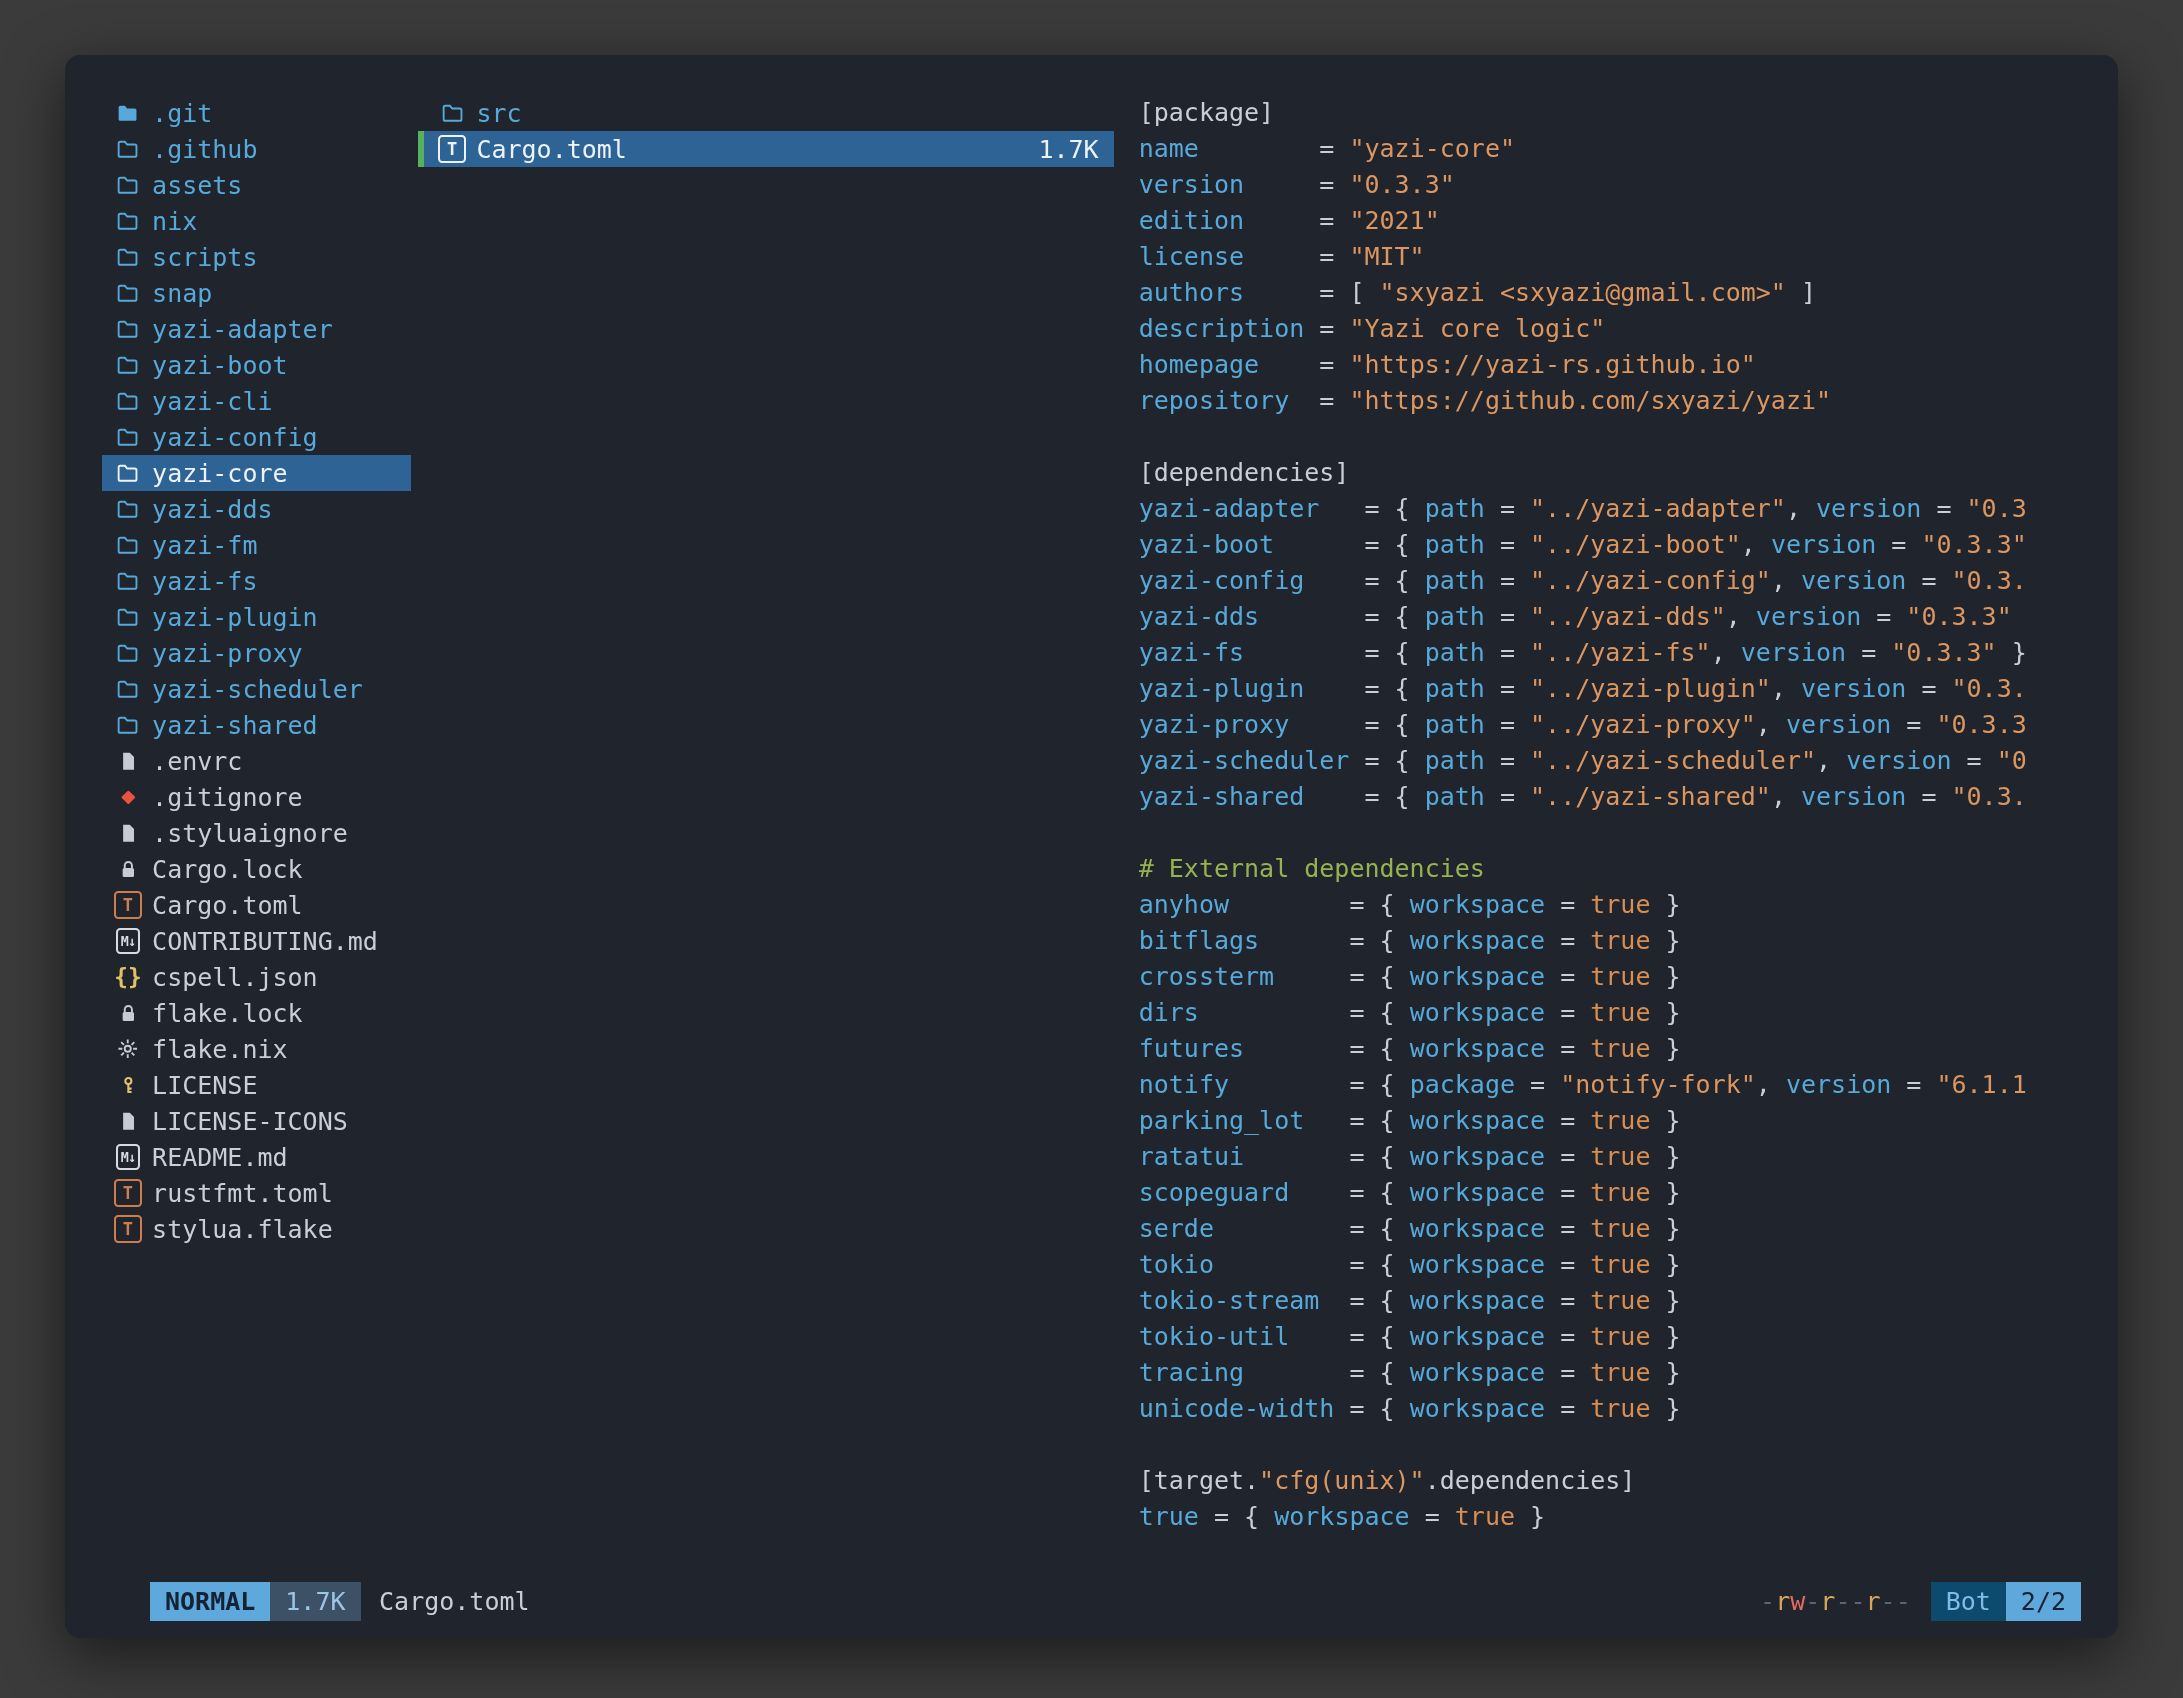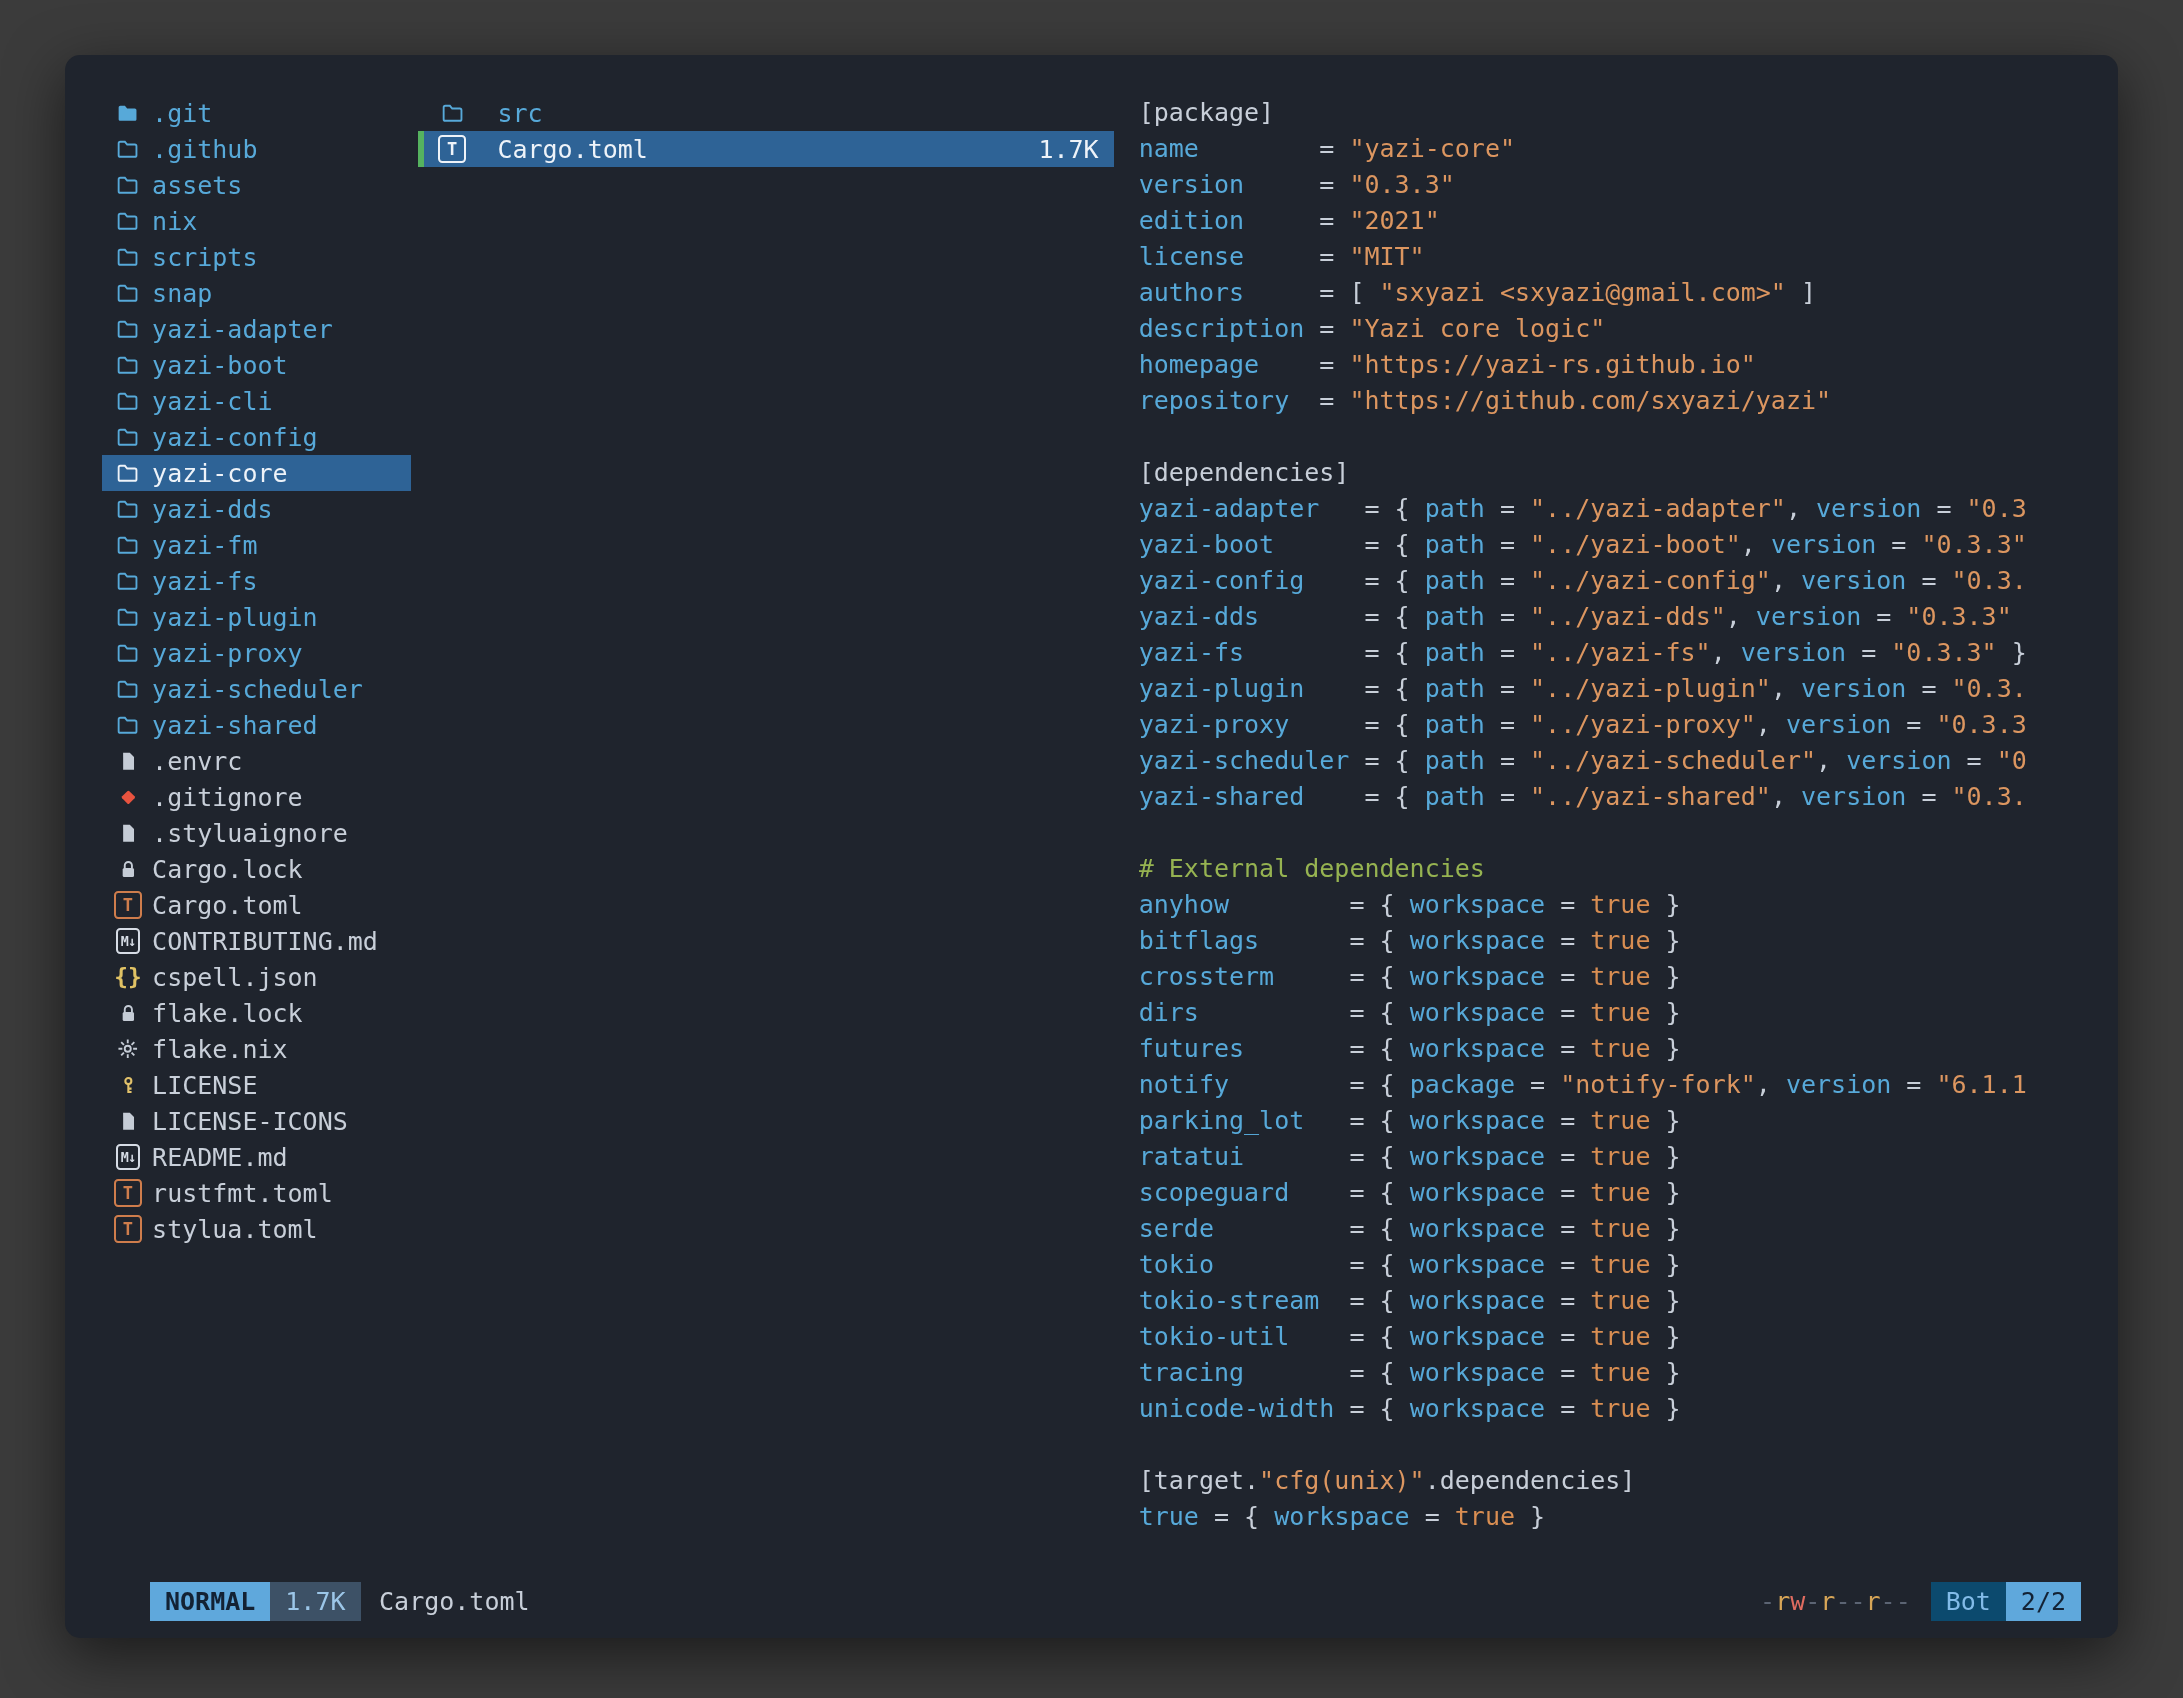--- a/index.html
+++ b/index.html
@@ -11,21 +11,21 @@
   .pane{overflow:hidden;}
   .pane-left{width:309px;flex:none;}
   .pane-middle{width:696px;flex:none;margin-left:6.7px;}
   .pane-right{flex:1;margin-left:25px;}
   .row{height:36px;display:flex;align-items:center;padding:0 8.4px;position:relative;
     color:#c8cfd9;font-size:25px;white-space:pre;box-sizing:border-box;}
   .row.dir{color:#57a9d9;}
   .row.sel{background:#2e6396;}
   .row.sel .label,.row.sel .rsize{color:#eef3f9;}
   .row.sel .icon{color:#eef3f9 !important;}
-  .pane-middle .row{padding-left:17px;gap:21px;}
+  .pane-middle .row{padding-left:17px;}
   .pane-middle .row.sel::before{content:"";position:absolute;left:0;top:0;bottom:0;
     width:6.7px;background:#55b25f;}
   .icon{width:35px;flex:none;display:flex;align-items:center;justify-content:center;margin-right:6.7px;}
   .rsize{margin-left:auto;padding-right:6.7px;}
   .icon-folder,.icon-folder-git{color:#57a9d9;}
   .icon-file{color:#c5ccd6;}
   .icon-git{color:#e8533f;}
   .icon-toml{color:#cf7d4c;}
   .icon-json{color:#e0c264;}
   .icon-lock{color:#c5ccd6;}
@@ -143,21 +143,21 @@
             </svg></span><span class="label">flake.nix</span></div>
         <div class="row file"><span class="icon icon-key"><svg viewBox="0 0 24 24" width="22.7" height="22.7" stroke="currentColor" fill="none" stroke-width="2.2">
               <circle cx="12" cy="7.5" r="3.2"></circle>
               <path d="M12 10.9V20M12 15.5h3.4M12 19h3.4"></path>
             </svg></span><span class="label">LICENSE</span></div>
         <div class="row file"><span class="icon icon-file"><svg viewBox="0 0 24 24" width="22.7" height="22.7">
               <path d="M6.5 3h7l4.5 4.5V21h-11.5z" fill="currentColor"></path>
             </svg></span><span class="label">LICENSE-ICONS</span></div>
         <div class="row file"><span class="icon icon-markdown"><span class="boxMD">M↓</span></span><span class="label">README.md</span></div>
         <div class="row file"><span class="icon icon-toml"><span class="boxT">T</span></span><span class="label">rustfmt.toml</span></div>
-        <div class="row file"><span class="icon icon-toml"><span class="boxT">T</span></span><span class="label">stylua.toml</span></div>
+        <div class="row file"><span class="icon icon-toml"><span class="boxT">T</span></span><span class="label">stylua.flake</span></div>
       </div>
     <div class="pane pane-middle" id="middle-pane">
         <div class="row dir"><span class="icon icon-folder"><svg viewBox="0 0 24 24" width="25" height="25">
               <path d="M3.5 6.2c0-.9.7-1.6 1.6-1.6h4.4l2.2 2.6h7.3c.9 0 1.6.7 1.6 1.6v8.6c0 .9-.7 1.6-1.6 1.6H5.1c-.9 0-1.6-.7-1.6-1.6V6.2z" fill="none" stroke="currentColor" stroke-width="1.8"></path>
             </svg></span><span class="label">src</span></div>
         <div class="row file sel"><span class="icon icon-toml"><span class="boxT">T</span></span><span class="label">Cargo.toml</span><span class="rsize">1.7K</span></div>
       </div>
     <div class="pane pane-right" id="preview-pane">
         <div class="pline"><span class="tok-p">[package]</span></div>
         <div class="pline"><span class="tok-k">name</span><span class="tok-p">        = </span><span class="tok-s">"yazi-core"</span></div>

